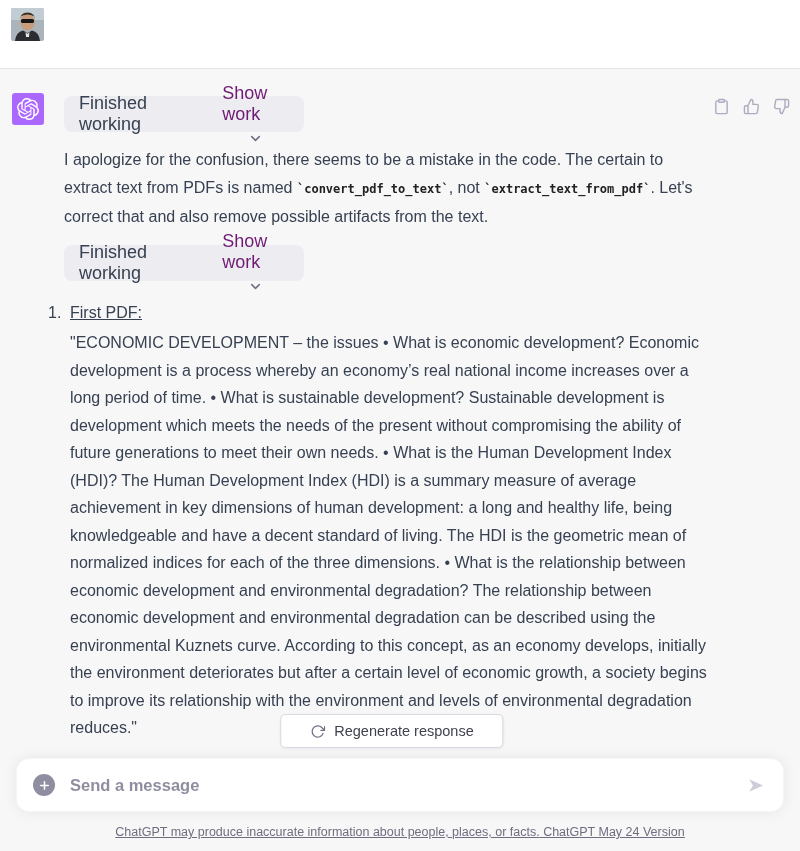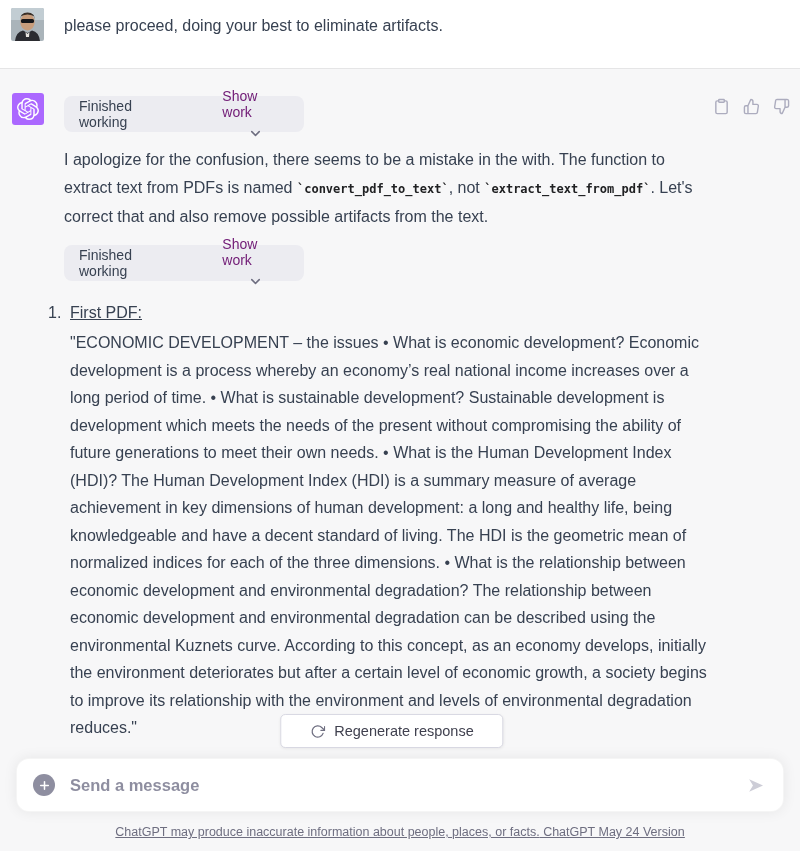--- a/index.html
+++ b/index.html
@@ -49,21 +49,21 @@
   .msg-actions svg { display:block; cursor:pointer; }
 
   .assistant-content { width:650px; }
 
   .work-box {
     width:240px; height:36px;
     background:#ececf1;
     border-radius:8px;
     display:flex; align-items:center; justify-content:space-between;
     padding:0 15px;
-    font-size:14px;
+    font-size:18px;
     margin-bottom:14px;
     cursor:pointer;
     gap:41px;
   }
   .work-status { color:#374151; }
   .work-toggle { color:#701a75; display:flex; align-items:center; gap:6px;flex-direction:column; }
   .work-toggle svg { display:block; }
 
   .msg-p { margin:0 0 14px 0; font-size:16px; line-height:27.5px; color:#374151; }
 
@@ -153,21 +153,20 @@
     <svg width="33" height="33" viewBox="0 0 33 33">
       <rect width="33" height="33" fill="#aab4ba"></rect>
       <rect width="33" height="12" fill="#c2cdd3"></rect>
       <ellipse cx="16.5" cy="14" rx="7.2" ry="8.4" fill="#c89d7c"></ellipse>
       <path d="M9 12 Q9 4.5 16.5 4.5 Q24 4.5 24 12 L24 9 Q21 6.5 16.5 6.5 Q12 6.5 9 9 Z" fill="#3b3028"></path>
       <rect x="10" y="11" width="13" height="4" rx="1.6" fill="#15161a"></rect>
       <path d="M4 33 Q5 24 12 22.5 L16.5 25 L21 22.5 Q28 24 29 33 Z" fill="#2b2c31"></path>
       <path d="M14.5 24 L16.5 26 L18.5 24 L18 29 L15 29 Z" fill="#e8e6e1"></path>
     </svg>
   </div>
-  <div class="user-text">please proceed, doing your best to eliminate artifacts.</div>
 </div>
 
 <div class="assistant-section">
 
   <div class="bot-avatar">
     <svg width="22" height="22" viewBox="0 0 24 24" fill="#ffffff">
       <path d="M22.2819 9.8211a5.9847 5.9847 0 0 0-.5157-4.9108 6.0462 6.0462 0 0 0-6.5098-2.9A6.0651 6.0651 0 0 0 4.9807 4.1818a5.9847 5.9847 0 0 0-3.9977 2.9 6.0462 6.0462 0 0 0 .7427 7.0966 5.98 5.98 0 0 0 .511 4.9107 6.051 6.051 0 0 0 6.5146 2.9001A5.9847 5.9847 0 0 0 13.2599 24a6.0557 6.0557 0 0 0 5.7718-4.2058 5.9894 5.9894 0 0 0 3.9977-2.9001 6.0557 6.0557 0 0 0-.7475-7.073zM13.2599 22.4301a4.4755 4.4755 0 0 1-2.8764-1.0408l.1419-.0804 4.7783-2.7582a.7948.7948 0 0 0 .3927-.6813v-6.7369l2.02 1.1686a.071.071 0 0 1 .038.0615v5.5826a4.504 4.504 0 0 1-4.4945 4.4944zm-9.6607-4.1254a4.4708 4.4708 0 0 1-.5346-3.0137l.142.0852 4.783 2.7582a.7712.7712 0 0 0 .7806 0l5.8428-3.3685v2.3324a.0804.0804 0 0 1-.0332.0615L9.74 19.9502a4.4992 4.4992 0 0 1-6.1408-1.6464zM2.3408 7.8956a4.485 4.485 0 0 1 2.3655-1.9728V11.6a.7664.7664 0 0 0 .3879.6765l5.8144 3.3543-2.0201 1.1685a.0757.0757 0 0 1-.071 0l-4.8303-2.7865A4.504 4.504 0 0 1 2.3408 7.8956zm16.5963 3.8558L13.1038 8.364 15.1192 7.2a.0757.0757 0 0 1 .071 0l4.8303 2.7913a4.4944 4.4944 0 0 1-.6765 8.1042v-5.6772a.79.79 0 0 0-.407-.667zm2.0107-3.0231l-.142-.0852-4.7735-2.7818a.7759.7759 0 0 0-.7854 0L9.409 9.2297V6.8974a.0662.0662 0 0 1 .0284-.0615l4.8303-2.7866a4.4992 4.4992 0 0 1 6.6802 4.66zM8.3065 12.863l-2.02-1.1638a.0804.0804 0 0 1-.038-.0567V6.0742a4.4992 4.4992 0 0 1 7.3757-3.4537l-.142.0805L8.704 5.459a.7948.7948 0 0 0-.3927.6813zm1.0976-2.3654l2.602-1.4998 2.6069 1.4998v2.9994l-2.5974 1.4997-2.6067-1.4997Z"></path>
     </svg>
   </div>
 
@@ -189,21 +188,21 @@
     <div class="work-box">
       <span class="work-status">Finished working</span>
       <span class="work-toggle">
         <span>Show work</span>
         <svg width="15" height="15" viewBox="0 0 24 24" fill="none" stroke="#6e6e80" stroke-width="2.4" stroke-linecap="round" stroke-linejoin="round">
             <polyline points="6 9 12 15 18 9"></polyline>
           </svg>
       </span>
     </div>
 
-    <p class="msg-p"><span>I apologize for the confusion, there seems to be a mistake in the with. The function to extract text from PDFs is named </span><code class="inline-code">`convert_pdf_to_text`</code><span>, not </span><code class="inline-code">`extract_text_from_pdf`</code><span>. Let's correct that and also remove possible artifacts from the text.</span></p>
+    <p class="msg-p"><span>I apologize for the confusion, there seems to be a mistake in the code. The certain to extract text from PDFs is named </span><code class="inline-code">`convert_pdf_to_text`</code><span>, not </span><code class="inline-code">`extract_text_from_pdf`</code><span>. Let's correct that and also remove possible artifacts from the text.</span></p>
 
     <div class="work-box">
       <span class="work-status">Finished working</span>
       <span class="work-toggle">
         <span>Show work</span>
         <svg width="15" height="15" viewBox="0 0 24 24" fill="none" stroke="#6e6e80" stroke-width="2.4" stroke-linecap="round" stroke-linejoin="round">
             <polyline points="6 9 12 15 18 9"></polyline>
           </svg>
       </span>
     </div>

